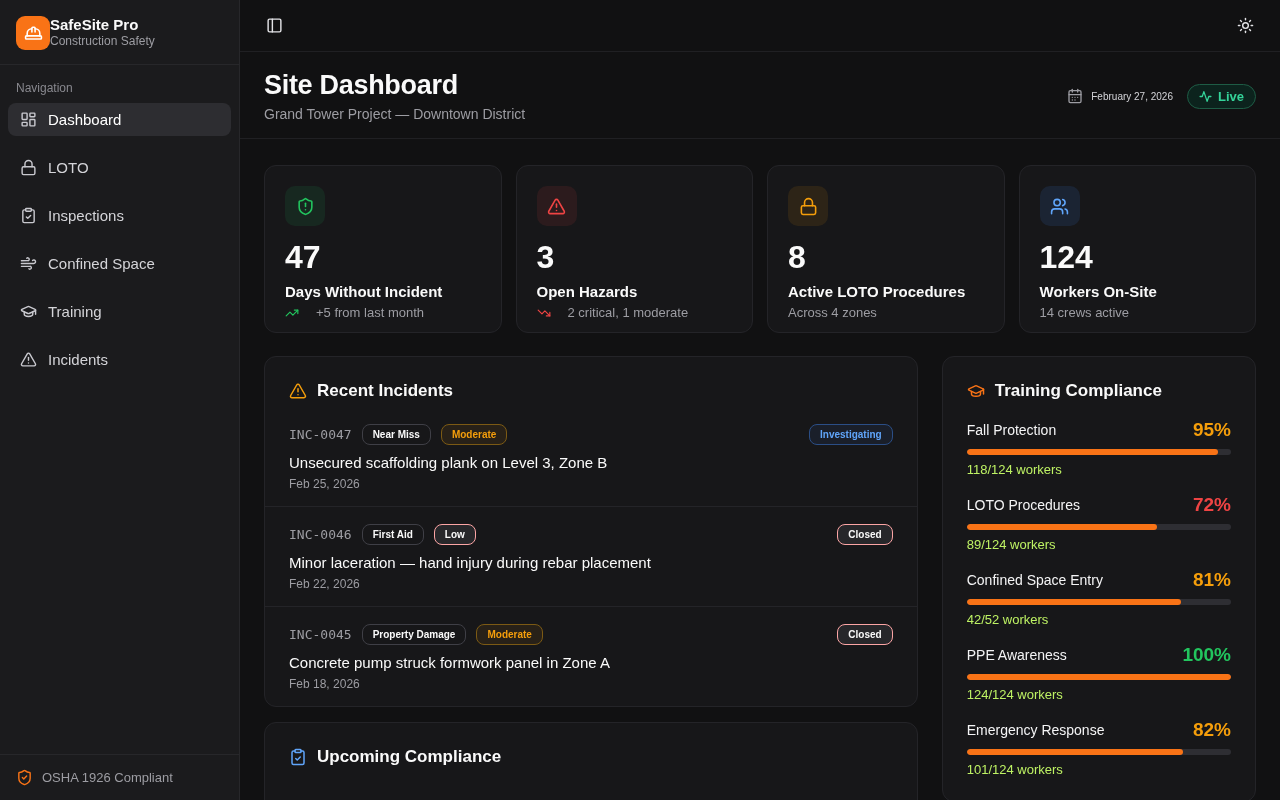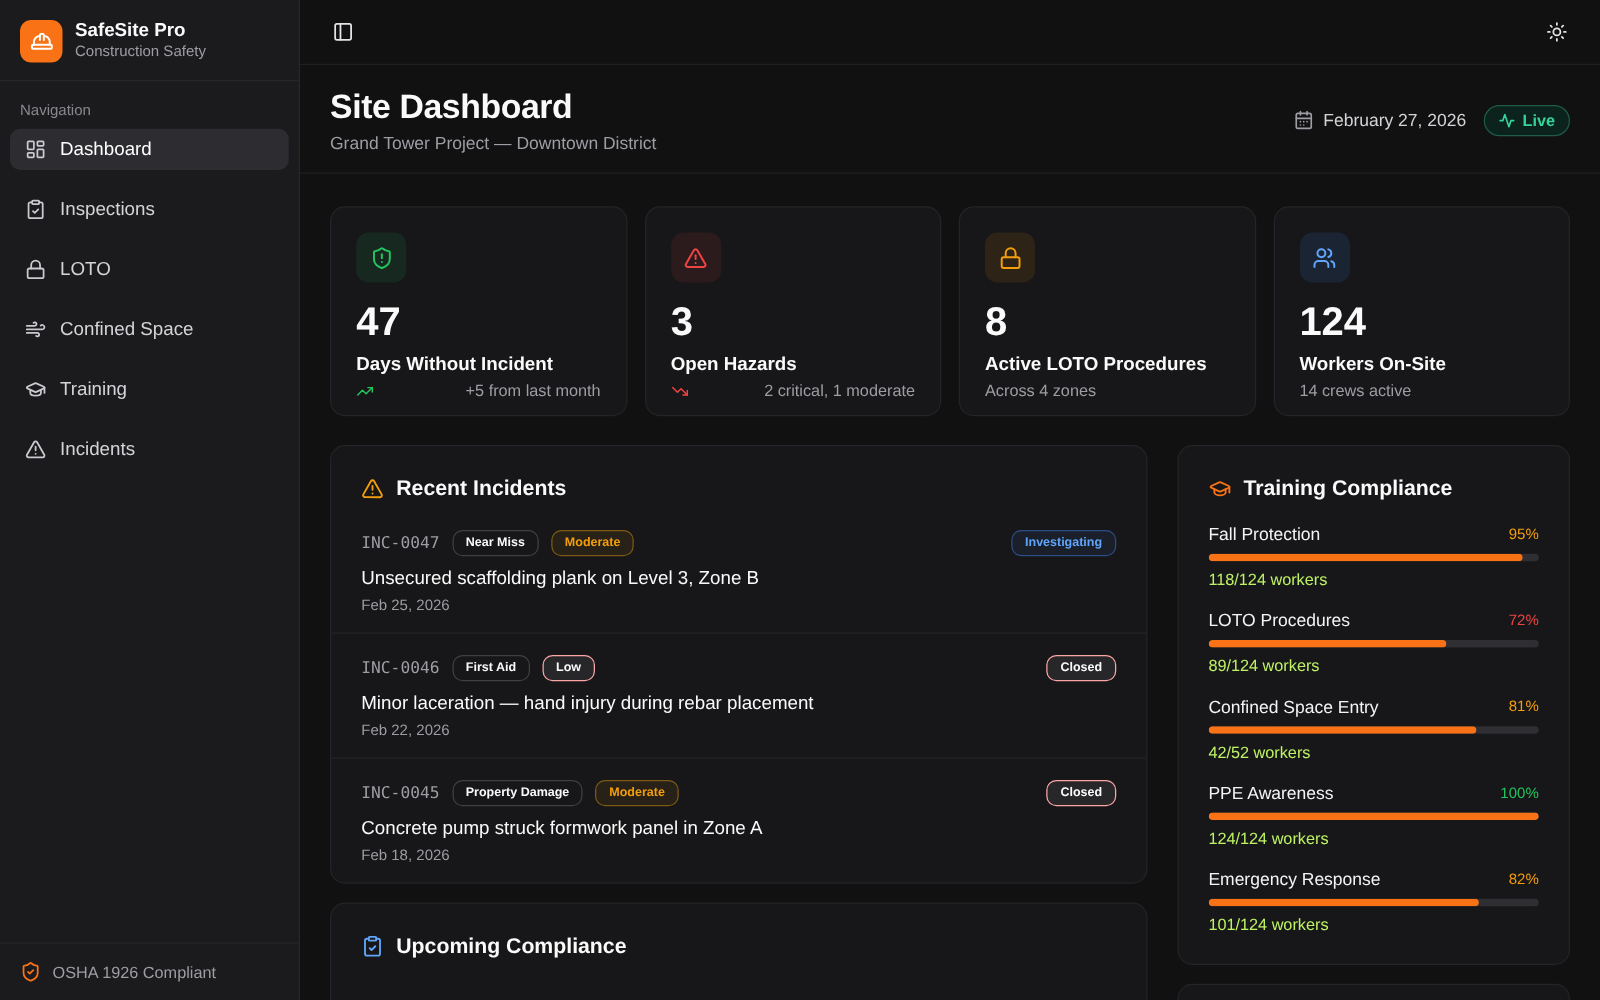--- a/index.html
+++ b/index.html
@@ -10,21 +10,21 @@
     display:flex;
   }
   svg { display:block; }
 
   
   .sidebar {
     width:240px; min-width:240px; height:800px;
     background:#1b1b1d; border-right:1px solid #27272a;
     display:flex; flex-direction:column;
   }
-  .logo-row { display:flex; align-items:center; gap:10px; padding:16px 16px 14px 16px; }
+  .logo-row { display:flex; align-items:center; padding:16px 16px 14px 16px; }
   .logo-box {
     width:34px; height:34px; border-radius:9px; background:#f97316;
     display:flex; align-items:center; justify-content:center; color:#fff;
   }
   .logo-title { font-size:15px; font-weight:bold; line-height:1.2; }
   .logo-sub { font-size:12px; color:#9d9da3; line-height:1.3; }
   .side-divider { border-top:1px solid #27272a; }
   .nav-section-label { font-size:12px; color:#88888e; padding:16px 16px 8px 16px; }
   .nav-list { padding:0 8px; display:flex; flex-direction:column; gap:15px; }
   .nav-item {
@@ -49,21 +49,21 @@
     justify-content:space-between;
   }
   .icon-btn { background:none; border:none; color:#e4e4e7; cursor:pointer; padding:4px; }
   .page-header {
     padding:18px 24px 16px 24px; border-bottom:1px solid #202023;
     display:flex; align-items:center; justify-content:space-between;
   }
   .page-title { font-size:27px; font-weight:bold; letter-spacing:-0.3px; }
   .page-subtitle { font-size:14px; color:#9d9da3; margin-top:5px; }
   .header-right { display:flex; align-items:center; gap:14px; }
-  .date-chip { display:flex; align-items:center; gap:8px; color:#d4d4d8; font-size:14px; }
+  .date-chip { display:flex; align-items:center; gap:8px; color:#d4d4d8; font-size:10px; }
   .date-chip .cicon { color:#9d9da3; }
   .live-badge {
     display:flex; align-items:center; gap:6px;
     font-size:13px; font-weight:bold; color:#34d399;
     background:#0c231d; border:1px solid #1e5c45;
     border-radius:999px; padding:4px 11px;justify-content:flex-end;
   }
 
   .content { flex:1; overflow:hidden; padding:26px 24px 0 24px; }
 
@@ -73,21 +73,21 @@
     background:#171719; border:1px solid #242428; border-radius:12px;
     padding:20px; height:168px;
   }
   .stat-icon { width:40px; height:40px; border-radius:10px; display:flex; align-items:center; justify-content:center; }
   .stat-icon.green { background:rgba(34,197,94,0.10); color:#22c55e; }
   .stat-icon.red { background:rgba(239,68,68,0.10); color:#ef4444; }
   .stat-icon.amber { background:rgba(245,158,11,0.10); color:#f59e0b; }
   .stat-icon.blue { background:rgba(59,130,246,0.12); color:#60a5fa; }
   .stat-value { font-size:32px; font-weight:bold; margin-top:14px; line-height:1.1; }
   .stat-label { font-size:15px; font-weight:bold; margin-top:8px; }
-  .stat-sub { font-size:13px; color:#9d9da3; margin-top:5px; display:flex; align-items:center; gap:17px;justify-content:space-between; }
+  .stat-sub { font-size:13px; color:#9d9da3; margin-top:5px; display:flex; align-items:center; gap:17px; }
   .trend-up { color:#22c55e; } .trend-down { color:#ef4444; }
 
   
   .panels-grid { display:grid; grid-template-columns:2.08fr 1fr; gap:24px; align-items:start; }
   .col { display:flex; flex-direction:column; gap:15px; }
   .panel { background:#171719; border:1px solid #242428; border-radius:12px; }
   .panel-header { display:flex; align-items:center; gap:10px; padding:24px 24px 6px 24px; }
   .panel-title { font-size:17px; font-weight:bold; }
   .ph-amber { color:#f59e0b; } .ph-orange { color:#f97316; } .ph-blue { color:#60a5fa; }
 
@@ -107,21 +107,21 @@
   .inc-status { margin-left:auto; }
   .inc-desc { font-size:15px; margin-top:9px; }
   .inc-date { font-size:12px; color:#9d9da3; margin-top:6px; }
 
   
   .training-body { padding:12px 24px 24px 24px; }
   .train-row { margin-bottom:17px; }
   .train-row:last-child { margin-bottom:0; }
   .train-top { display:flex; align-items:center; justify-content:space-between; }
   .train-label { font-size:14px; color:#f4f4f5; }
-  .train-pct { font-size:12px; font-weight:normal; }
+  .train-pct { font-size:19px; font-weight:bold; }
   .pct-amber { color:#f59e0b; } .pct-red { color:#ef4444; } .pct-green { color:#22c55e; }
   .bar-track { height:6px; background:#2e2e33; border-radius:999px; margin:8px 0 7px 0; overflow:hidden; }
   .bar-fill { height:100%; background:#f97316; border-radius:999px; }
   .train-workers { font-size:13px; color:#bef264; }
 
   .stub-panel { min-height:120px; }
 </style>
 </head>
 <body>
 
@@ -152,35 +152,35 @@
             <rect width="7" height="5" x="14" y="3" rx="1"></rect>
             <rect width="7" height="9" x="14" y="12" rx="1"></rect>
             <rect width="7" height="5" x="3" y="16" rx="1"></rect>
           </svg>
       </span>
       <span>Dashboard</span>
     </div>
     <div class="nav-item">
       <span class="nicon">
         <svg width="17" height="17" viewBox="0 0 24 24" fill="none" stroke="currentColor" stroke-width="2" stroke-linecap="round" stroke-linejoin="round">
+            <rect width="18" height="11" x="3" y="11" rx="2"></rect>
+            <path d="M7 11V7a5 5 0 0 1 10 0v4"></path>
+          </svg>
+      </span>
+      <span>LOTO</span>
+    </div>
+    <div class="nav-item">
+      <span class="nicon">
+        <svg width="17" height="17" viewBox="0 0 24 24" fill="none" stroke="currentColor" stroke-width="2" stroke-linecap="round" stroke-linejoin="round">
             <rect width="8" height="4" x="8" y="2" rx="1"></rect>
             <path d="M16 4h2a2 2 0 0 1 2 2v14a2 2 0 0 1-2 2H6a2 2 0 0 1-2-2V6a2 2 0 0 1 2-2h2"></path>
             <path d="m9 14 2 2 4-4"></path>
           </svg>
       </span>
       <span>Inspections</span>
-    </div>
-    <div class="nav-item">
-      <span class="nicon">
-        <svg width="17" height="17" viewBox="0 0 24 24" fill="none" stroke="currentColor" stroke-width="2" stroke-linecap="round" stroke-linejoin="round">
-            <rect width="18" height="11" x="3" y="11" rx="2"></rect>
-            <path d="M7 11V7a5 5 0 0 1 10 0v4"></path>
-          </svg>
-      </span>
-      <span>LOTO</span>
     </div>
     <div class="nav-item">
       <span class="nicon">
         <svg width="17" height="17" viewBox="0 0 24 24" fill="none" stroke="currentColor" stroke-width="2" stroke-linecap="round" stroke-linejoin="round">
             <path d="M17.7 7.7a2.5 2.5 0 1 1 1.8 4.3H2"></path>
             <path d="M9.6 4.6A2 2 0 1 1 11 8H2"></path>
             <path d="M12.6 19.4A2 2 0 1 0 14 16H2"></path>
           </svg>
       </span>
       <span>Confined Space</span>

